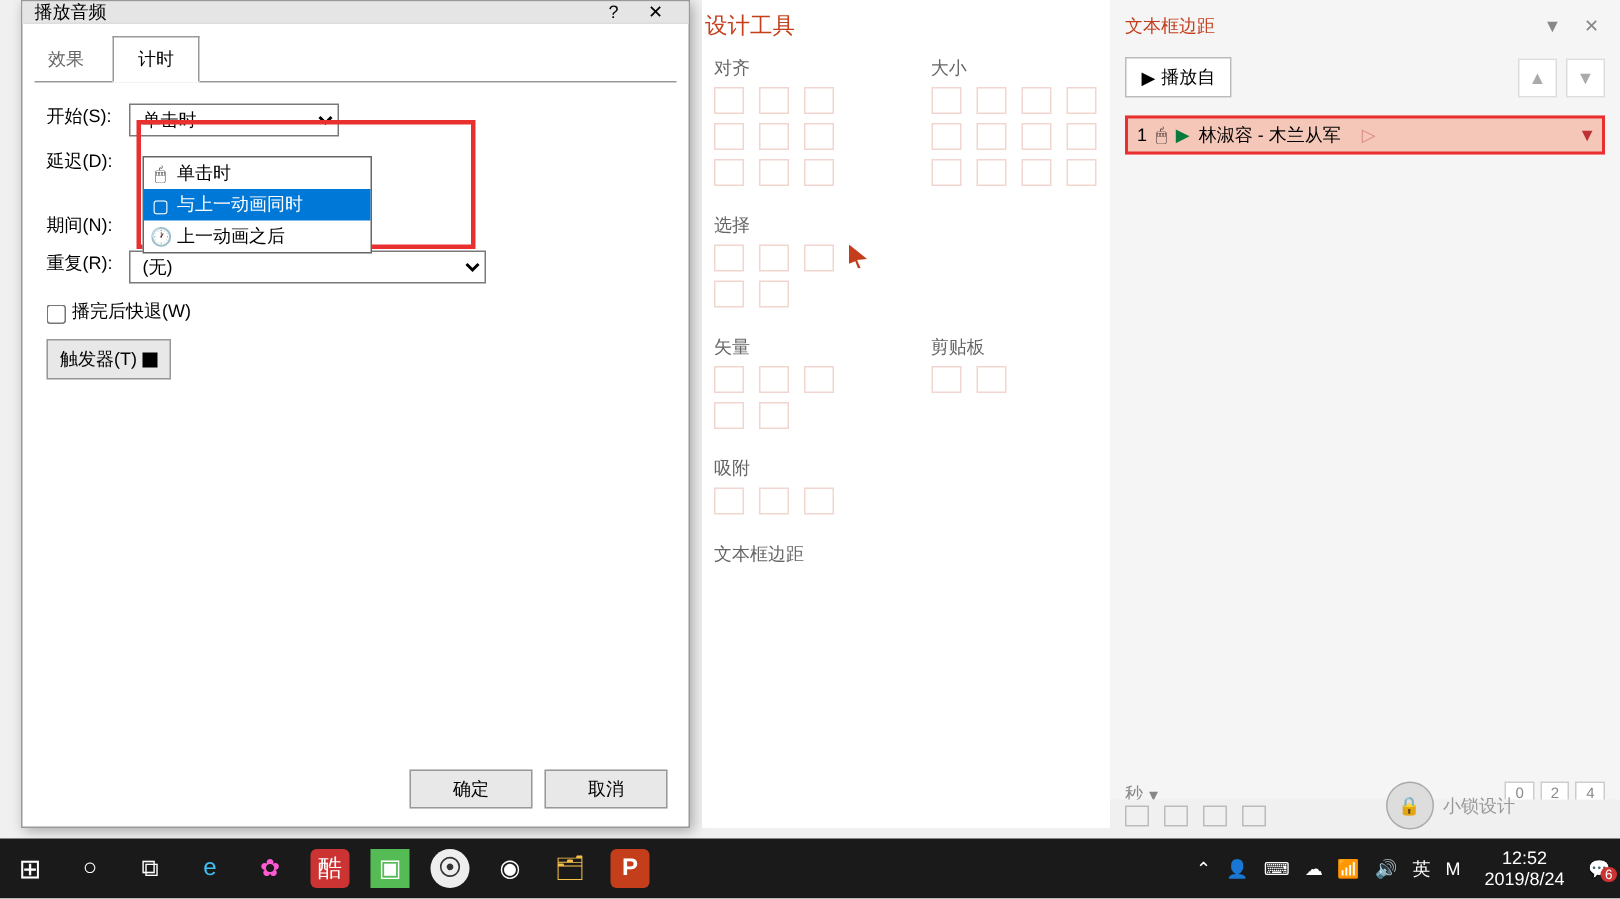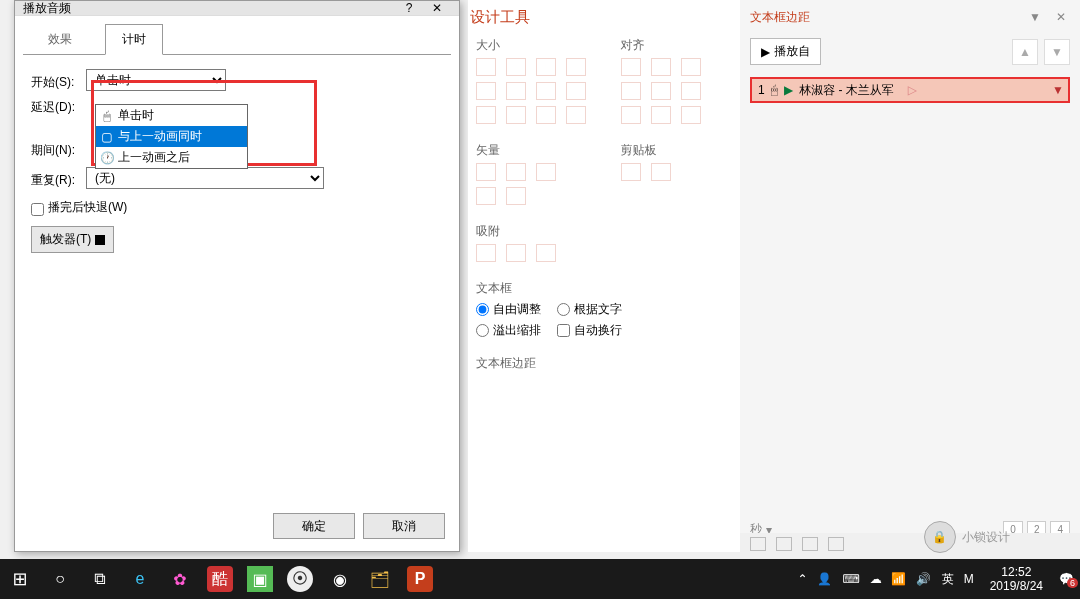--- a/index.html
+++ b/index.html
@@ -1,27 +1,27 @@
 <!DOCTYPE html>
 <html><head>
 <meta charset="utf-8">
 <style>
 *{box-sizing:border-box;margin:0;padding:0;font-family:"Microsoft YaHei",sans-serif;font-size:12px}
 body{background:#f0f0f0;width:1080px;height:599px;position:relative;overflow:hidden}
 .dialog{position:absolute;left:14px;top:0;width:446px;height:552px;background:#fff;border:1px solid #999;box-shadow:2px 2px 8px rgba(0,0,0,.3)}
 .titlebar{height:15px;display:flex;align-items:center;padding:0 8px;border-bottom:1px solid #ddd;background:#e5e5e5}
 .titlebar .title{flex:1;font-size:12px}
 .titlebar .btn{width:28px;height:22px;display:flex;align-items:center;justify-content:center;cursor:pointer}
-.tabs{display:flex;padding:8px 16px 0;gap:16px}
+.tabs{display:flex;padding:8px 0 0;gap:2px}
 .tab{padding:6px 16px;border:1px solid transparent;cursor:pointer}
 .tab.active{border:1px solid #999;border-bottom:1px solid #fff;background:#fff;position:relative;z-index:2}
 .tab:not(.active){color:#666}
 .tabline{height:1px;background:#999;margin:-1px 8px 0}
 .form{padding:14px 16px}
-.row{display:flex;align-items:flex-end;margin-bottom:8px}
+.row{display:flex;align-items:flex-start;margin-bottom:8px}
 .row label{width:55px}
 .row select,.row input[type=text]{flex:1;max-width:140px;height:22px;border:1px solid #7a7a7a;padding:0 4px;background:#fff}
 .row select.wide{max-width:238px}
 .hotbox{position:absolute;border:3px solid #e83030;pointer-events:none}
 .hotbox.a{left:76px;top:79px;width:226px;height:86px}
 .dropdown{position:absolute;left:80px;top:103px;width:153px;background:#fff;border:1px solid #666;z-index:5}
 .dropdown .opt{padding:2px 4px;display:flex;align-items:center;gap:4px;cursor:pointer}
 .dropdown .opt.sel{background:#0078d7;color:#fff}
 .dropdown .ic{width:14px;text-align:center}
 .checkbox-row{display:flex;align-items:flex-end;gap:4px;margin:10px 0}
@@ -117,60 +117,73 @@
         <span>上一动画之后</span>
       </div>
   </div>
   <div class="hotbox a"></div>
 </div>
 
 <div class="tools">
   <div class="tools-title">设计工具</div>
   <div style="display:flex">
     <div class="section" style="flex:1">
+      <div class="secname">对齐</div>
+      <div class="iconrow">
+          <div class="ico"></div>
+          <div class="ico"></div>
+          <div class="ico"></div>
+        </div>
+      <div class="iconrow">
+          <div class="ico"></div>
+          <div class="ico"></div>
+          <div class="ico"></div>
+        </div>
+      <div class="iconrow">
+          <div class="ico"></div>
+          <div class="ico"></div>
+          <div class="ico"></div>
+        </div>
+    </div>
+    <div class="section" style="flex:1">
       <div class="secname">大小</div>
       <div class="iconrow">
           <div class="ico"></div>
           <div class="ico"></div>
           <div class="ico"></div>
           <div class="ico"></div>
         </div>
       <div class="iconrow">
           <div class="ico"></div>
           <div class="ico"></div>
           <div class="ico"></div>
           <div class="ico"></div>
         </div>
       <div class="iconrow">
           <div class="ico"></div>
           <div class="ico"></div>
           <div class="ico"></div>
           <div class="ico"></div>
         </div>
     </div>
-    <div class="section" style="flex:1">
-      <div class="secname">对齐</div>
-      <div class="iconrow">
-          <div class="ico"></div>
-          <div class="ico"></div>
-          <div class="ico"></div>
-        </div>
-      <div class="iconrow">
-          <div class="ico"></div>
-          <div class="ico"></div>
-          <div class="ico"></div>
-        </div>
-      <div class="iconrow">
-          <div class="ico"></div>
-          <div class="ico"></div>
-          <div class="ico"></div>
-        </div>
-    </div>
-  </div>
-  <div style="display:flex">
+  </div>
+  <div style="display:flex">
+    <div class="section" style="flex:1">
+      <div class="secname">选择</div>
+      <div class="iconrow">
+          <div class="ico"></div>
+          <div class="ico"></div>
+          <div class="ico"></div>
+          <div class="ico red" style="border:none;width:12px;height:16px;clip-path:polygon(0 0,100% 60%,45% 65%,65% 100%,50% 100%,35% 70%,0 80%)"></div>
+        </div>
+      <div class="iconrow">
+          <div class="ico"></div>
+          <div class="ico"></div>
+        </div>
+    </div>
   </div>
   <div style="display:flex">
     <div class="section" style="flex:1">
       <div class="secname">矢量</div>
       <div class="iconrow">
           <div class="ico"></div>
           <div class="ico"></div>
           <div class="ico"></div>
         </div>
       <div class="iconrow">
@@ -188,35 +201,20 @@
   </div>
   <div style="display:flex">
     <div class="section" style="flex:1">
       <div class="secname">吸附</div>
       <div class="iconrow">
           <div class="ico"></div>
           <div class="ico"></div>
           <div class="ico"></div>
         </div>
     </div>
-  </div>
-  <div class="section">
-    <div class="secname">文本框</div>
-    <div class="radio-row">
-        <input type="radio" name="tb" checked="" style="">
-        <span>自由调整</span>
-      <input type="radio" name="tb" style="margin-left: 12px;">
-        <span>根据文字</span>
-      </div>
-    <div class="radio-row">
-        <input type="radio" name="tb" style="">
-        <span>溢出缩排</span>
-      <input type="checkbox" style="margin-left: 12px;">
-        <span>自动换行</span>
-      </div>
   </div>
   <div class="section">
       <div class="secname">文本框边距</div>
     </div>
 </div>
 
 <div class="anim-pane">
   <div class="ap-head">
     <span>文本框边距</span>
     <span class="sp"></span>

